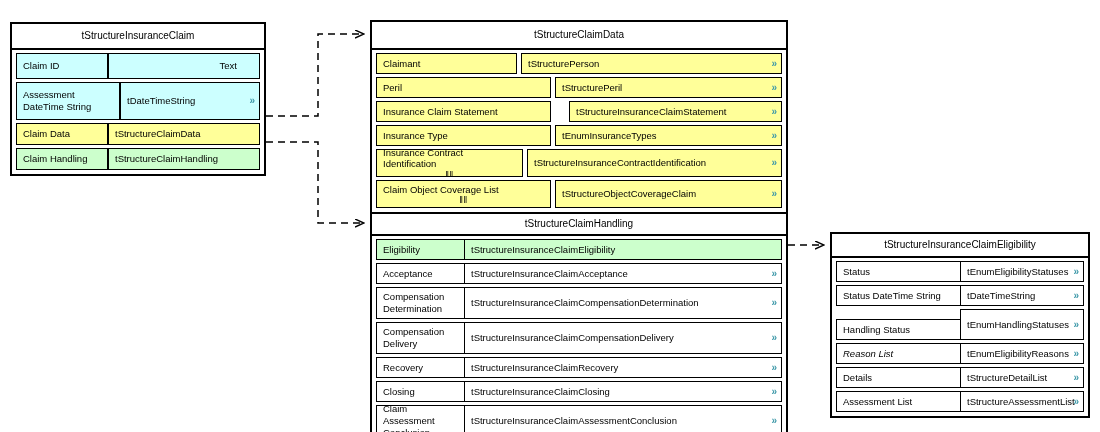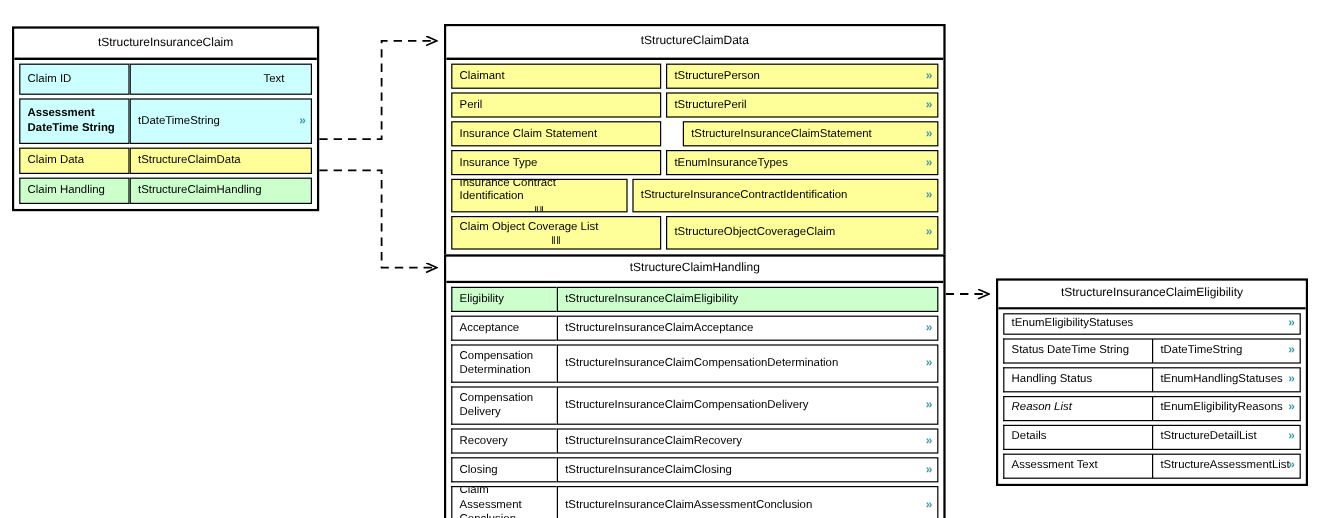--- a/index.html
+++ b/index.html
@@ -162,21 +162,21 @@
           <span class="name-wrap">
               <span class="name-text">Claim ID</span>
             </span>
         </div>
         <div class="cell cell-type fill-cyan" style="height:26px;justify-content:flex-end;">
           <span>Text</span>
         </div>
       </div>
 
       <div class="row">
-        <div class="cell cell-name fill-cyan" style="width:92px;font-weight:bold;">
+        <div class="cell cell-name fill-cyan" style="width:104px;">
           <span class="name-wrap">
               <span class="name-text">Assessment DateTime String</span>
             </span>
         </div>
         <div class="cell cell-type fill-cyan" style="height:38px;">
           <span>tDateTimeString</span>
           <span class="chev">»</span>
         </div>
       </div>
 
@@ -203,21 +203,21 @@
       </div>
 
     </div>
   </div>
 
   <div class="entity" id="ent-claim-data">
     <div class="entity-title">tStructureClaimData</div>
     <div class="rows">
 
       <div class="row">
-        <div class="cell cell-name fill-yellow" style="width:175px;height:21px;">
+        <div class="cell cell-name fill-yellow" style="width:141px;height:21px;">
           <span class="name-wrap">
               <span class="name-text">Claimant</span>
             </span>
         </div>
         <div class="cell cell-type fill-yellow" style="margin-left:4px;">
           <span>tStructurePerson</span>
           <span class="chev">»</span>
         </div>
       </div>
 
@@ -374,78 +374,83 @@
       </div>
 
     </div>
   </div>
 
   <div class="entity" id="ent-eligibility">
     <div class="entity-title">tStructureInsuranceClaimEligibility</div>
     <div class="rows">
 
       <div class="row">
+        <div class="cell cell-name fill-white" style="width:124px;height:21px;border-right:none;">
+          <span class="name-wrap">
+              <span class="name-text">Status</span>
+            </span>
+        </div>
         <div class="cell cell-type fill-white">
           <span>tEnumEligibilityStatuses</span>
           <span class="chev">»</span>
         </div>
       </div>
 
       <div class="row">
         <div class="cell cell-name fill-white" style="width:124px;height:21px;border-right:none;">
           <span class="name-wrap">
               <span class="name-text">Status DateTime String</span>
             </span>
         </div>
         <div class="cell cell-type fill-white">
           <span>tDateTimeString</span>
           <span class="chev">»</span>
         </div>
       </div>
 
       <div class="row">
+        <div class="cell cell-name fill-white" style="width:124px;height:21px;border-right:none;margin-top:10px;">
+          <span class="name-wrap">
+              <span class="name-text">Handling Status</span>
+            </span>
+        </div>
+        <div class="cell cell-type fill-white">
+          <span>tEnumHandlingStatuses</span>
+          <span class="chev">»</span>
+        </div>
+      </div>
+
+      <div class="row">
+        <div class="cell cell-name fill-white" style="width:124px;height:21px;border-right:none;font-style:italic;">
+          <span class="name-wrap">
+              <span class="name-text">Reason List</span>
+            </span>
+        </div>
+        <div class="cell cell-type fill-white">
+          <span>tEnumEligibilityReasons</span>
+          <span class="chev">»</span>
+        </div>
+      </div>
+
+      <div class="row">
         <div class="cell cell-name fill-white" style="width:124px;height:21px;border-right:none;">
           <span class="name-wrap">
-              <span class="name-text">Handling Status</span>
-            </span>
-        </div>
-        <div class="cell cell-type fill-white">
-          <span>tEnumHandlingStatuses</span>
-          <span class="chev">»</span>
-        </div>
-      </div>
-
-      <div class="row">
-        <div class="cell cell-name fill-white" style="width:124px;height:21px;border-right:none;font-style:italic;">
-          <span class="name-wrap">
-              <span class="name-text">Reason List</span>
-            </span>
-        </div>
-        <div class="cell cell-type fill-white">
-          <span>tEnumEligibilityReasons</span>
+              <span class="name-text">Details</span>
+            </span>
+        </div>
+        <div class="cell cell-type fill-white">
+          <span>tStructureDetailList</span>
           <span class="chev">»</span>
         </div>
       </div>
 
       <div class="row">
         <div class="cell cell-name fill-white" style="width:124px;height:21px;border-right:none;">
           <span class="name-wrap">
-              <span class="name-text">Details</span>
-            </span>
-        </div>
-        <div class="cell cell-type fill-white">
-          <span>tStructureDetailList</span>
-          <span class="chev">»</span>
-        </div>
-      </div>
-
-      <div class="row">
-        <div class="cell cell-name fill-white" style="width:124px;height:21px;border-right:none;">
-          <span class="name-wrap">
-              <span class="name-text">Assessment Text</span>
+              <span class="name-text">Assessment List</span>
             </span>
         </div>
         <div class="cell cell-type fill-white">
           <span>tStructureAssessmentList</span>
           <span class="chev">»</span>
         </div>
       </div>
 
     </div>
   </div>

